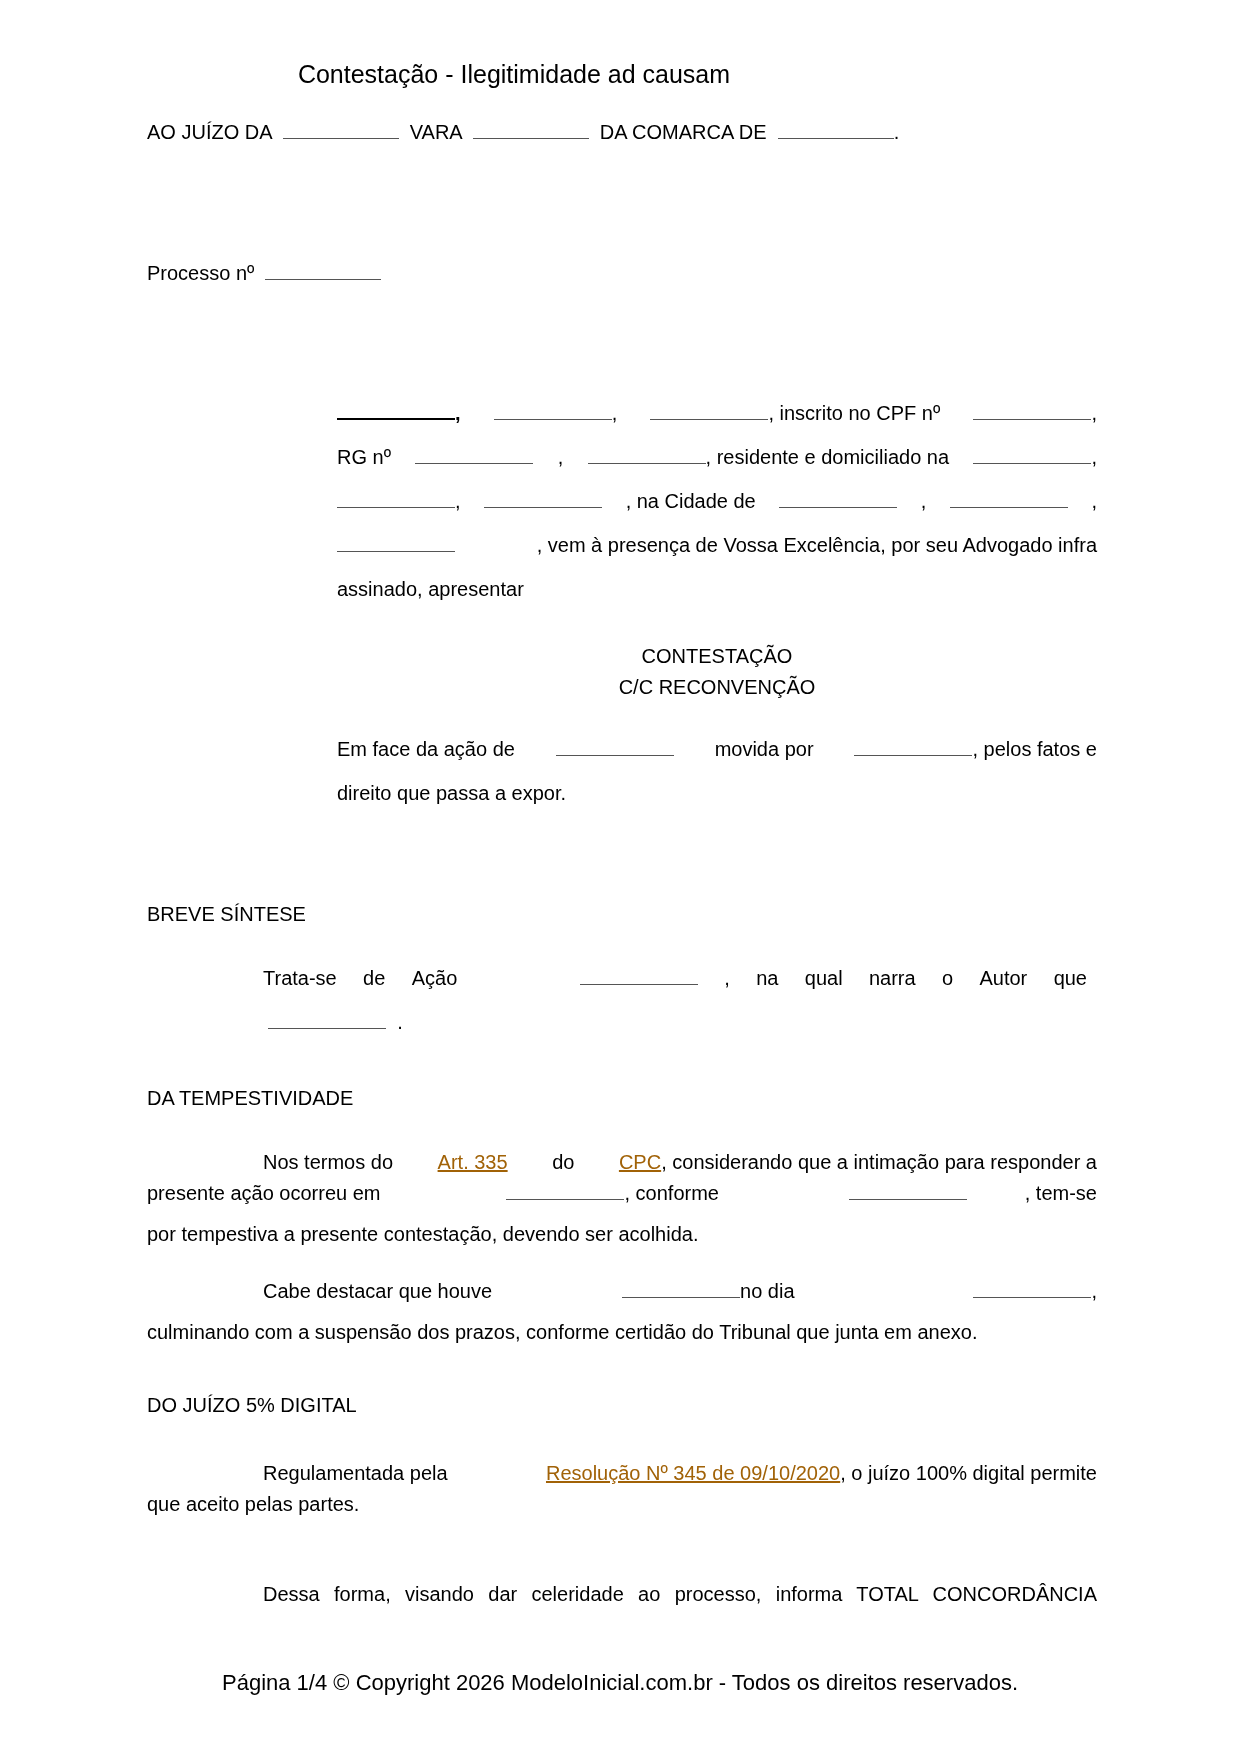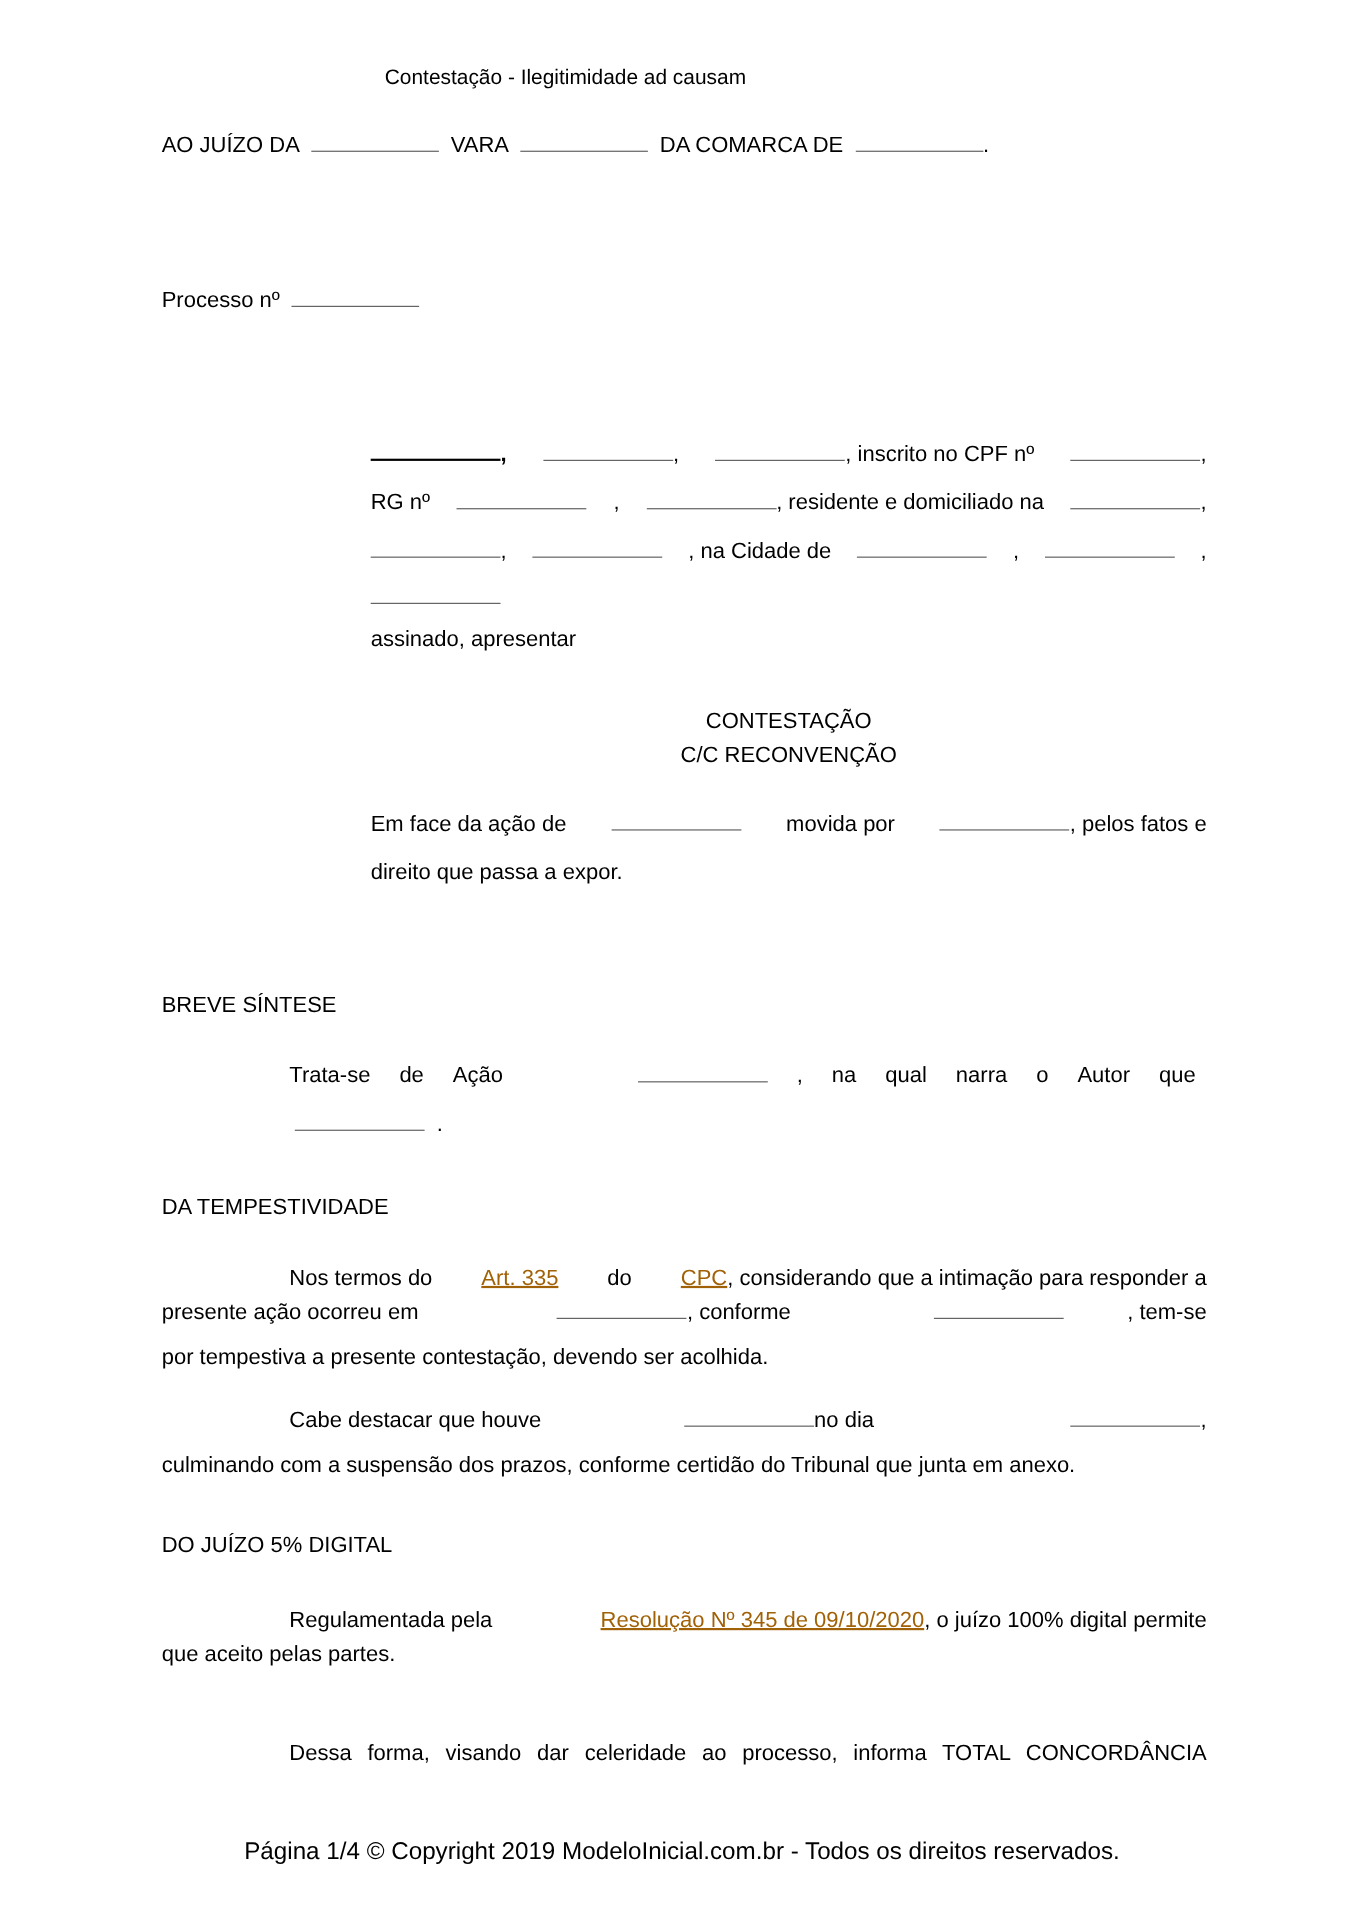--- a/index.html
+++ b/index.html
@@ -1,21 +1,21 @@
 <!DOCTYPE html>
 <html><head>
   <meta charset="utf-8">
   <style>
     html, body { margin: 0; padding: 0; background: #ffffff; }
     body {
       width: 1240px; height: 1754px; position: relative; overflow: hidden;
       font-family: "Liberation Sans", sans-serif; color: #000000;
     }
     .abs { position: absolute; white-space: nowrap; }
-    .doc-title { left: 0; width: 1028px; top: 60px; text-align: center; font-size: 19px; }
+    .doc-title { left: 0; width: 1028px; top: 60px; text-align: center; font-size: 25px; }
     .bold { font-weight: normal; }
     .t20 { font-size: 20px; }
     .blank { display: inline-block; border-bottom: 1px solid #555; height: 14px; vertical-align: baseline; }
     .blank.thick { border-bottom: 2px solid #000; }
     .w120 { width: 118px; }
     .w116 { width: 116px; }
     .link { color: #a16207; text-decoration: underline; }
     .justify-line { display: flex; justify-content: space-between; align-items: baseline; font-size: 20px; }
     .center { text-align: center; }
     .footer { left: 0; width: 1240px; top: 1670px; text-align: center; font-size: 22px; }
@@ -59,20 +59,21 @@
       <span><span class="blank w120"></span><span>,</span></span>
       <span class="blank w120"></span>
       <span>,  na  Cidade  de</span>
       <span class="blank w120"></span>
       <span>,</span>
       <span class="blank w120"></span>
       <span>,</span>
     </div>
     <div class="justify-line" style="margin-top:21px;">
       <span class="blank w120"></span>
+      <span>, vem à presença de Vossa Excelência, por seu Advogado infra</span>
     </div>
     <div class="t20" style="margin-top:21px;">assinado, apresentar</div>
   </div>
 
   <div class="abs bold t20 center" style="left:337px; width:760px; top:641px; line-height:31px;">
     <div>CONTESTAÇÃO</div>
     <div>C/C RECONVENÇÃO</div>
   </div>
 
   <div class="abs" style="left:337px; top:738px; width:760px;">
@@ -144,15 +145,15 @@
     <div class="t20" style="display:flex; align-items:baseline; justify-content:space-between; padding-left:116px;">
       <span>Regulamentada  pela</span>
       <span><a class="link">Resolução Nº 345 de 09/10/2020</a><span>, o juízo 100% digital permite</span></span>
     </div>
     <div class="t20">que aceito pelas partes.</div>
   </div>
   <div class="abs" style="left:263px; top:1583px; width:834px;">
     <div class="t20" style="text-align:justify; text-align-last:justify;">Dessa forma, visando dar celeridade ao processo, informa TOTAL CONCORDÂNCIA</div>
   </div>
 
-  <div class="abs footer">Página 1/4 © Copyright 2019 ModeloInicial.com.br - Todos os direitos reservados.</div>
+  <div class="abs footer">Página 1/4 © Copyright 2026 ModeloInicial.com.br - Todos os direitos reservados.</div>
 
 </div>
 
 </body></html>

